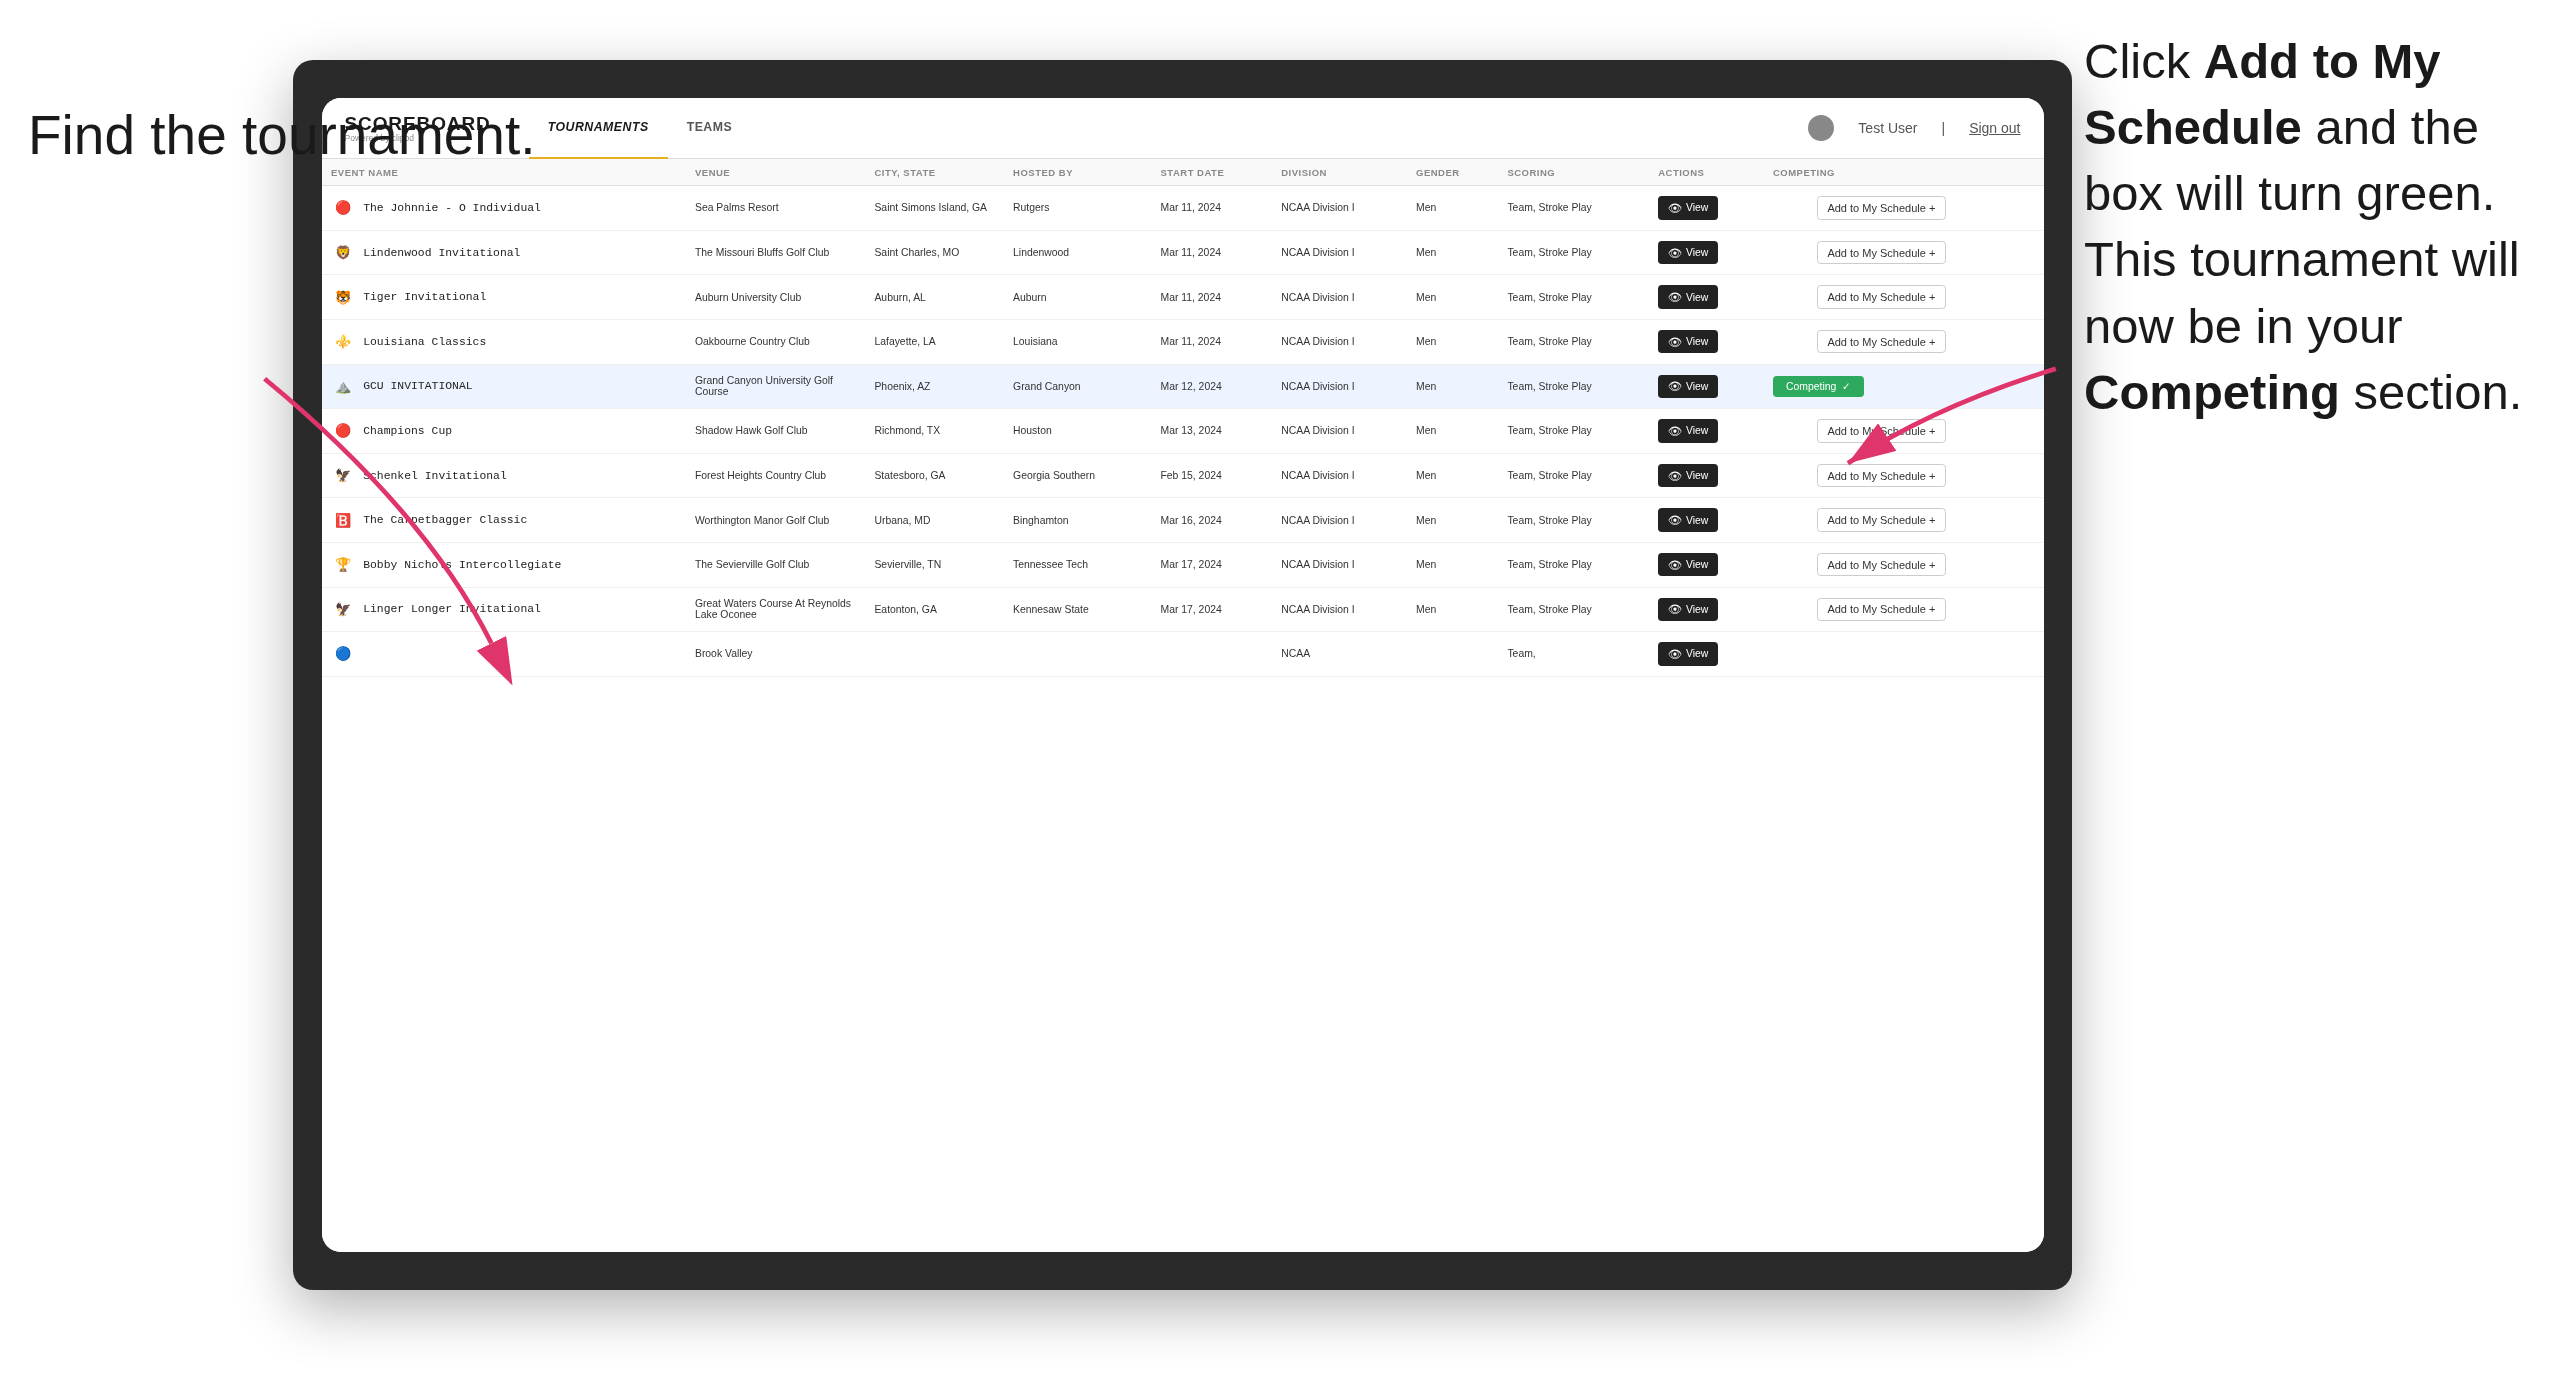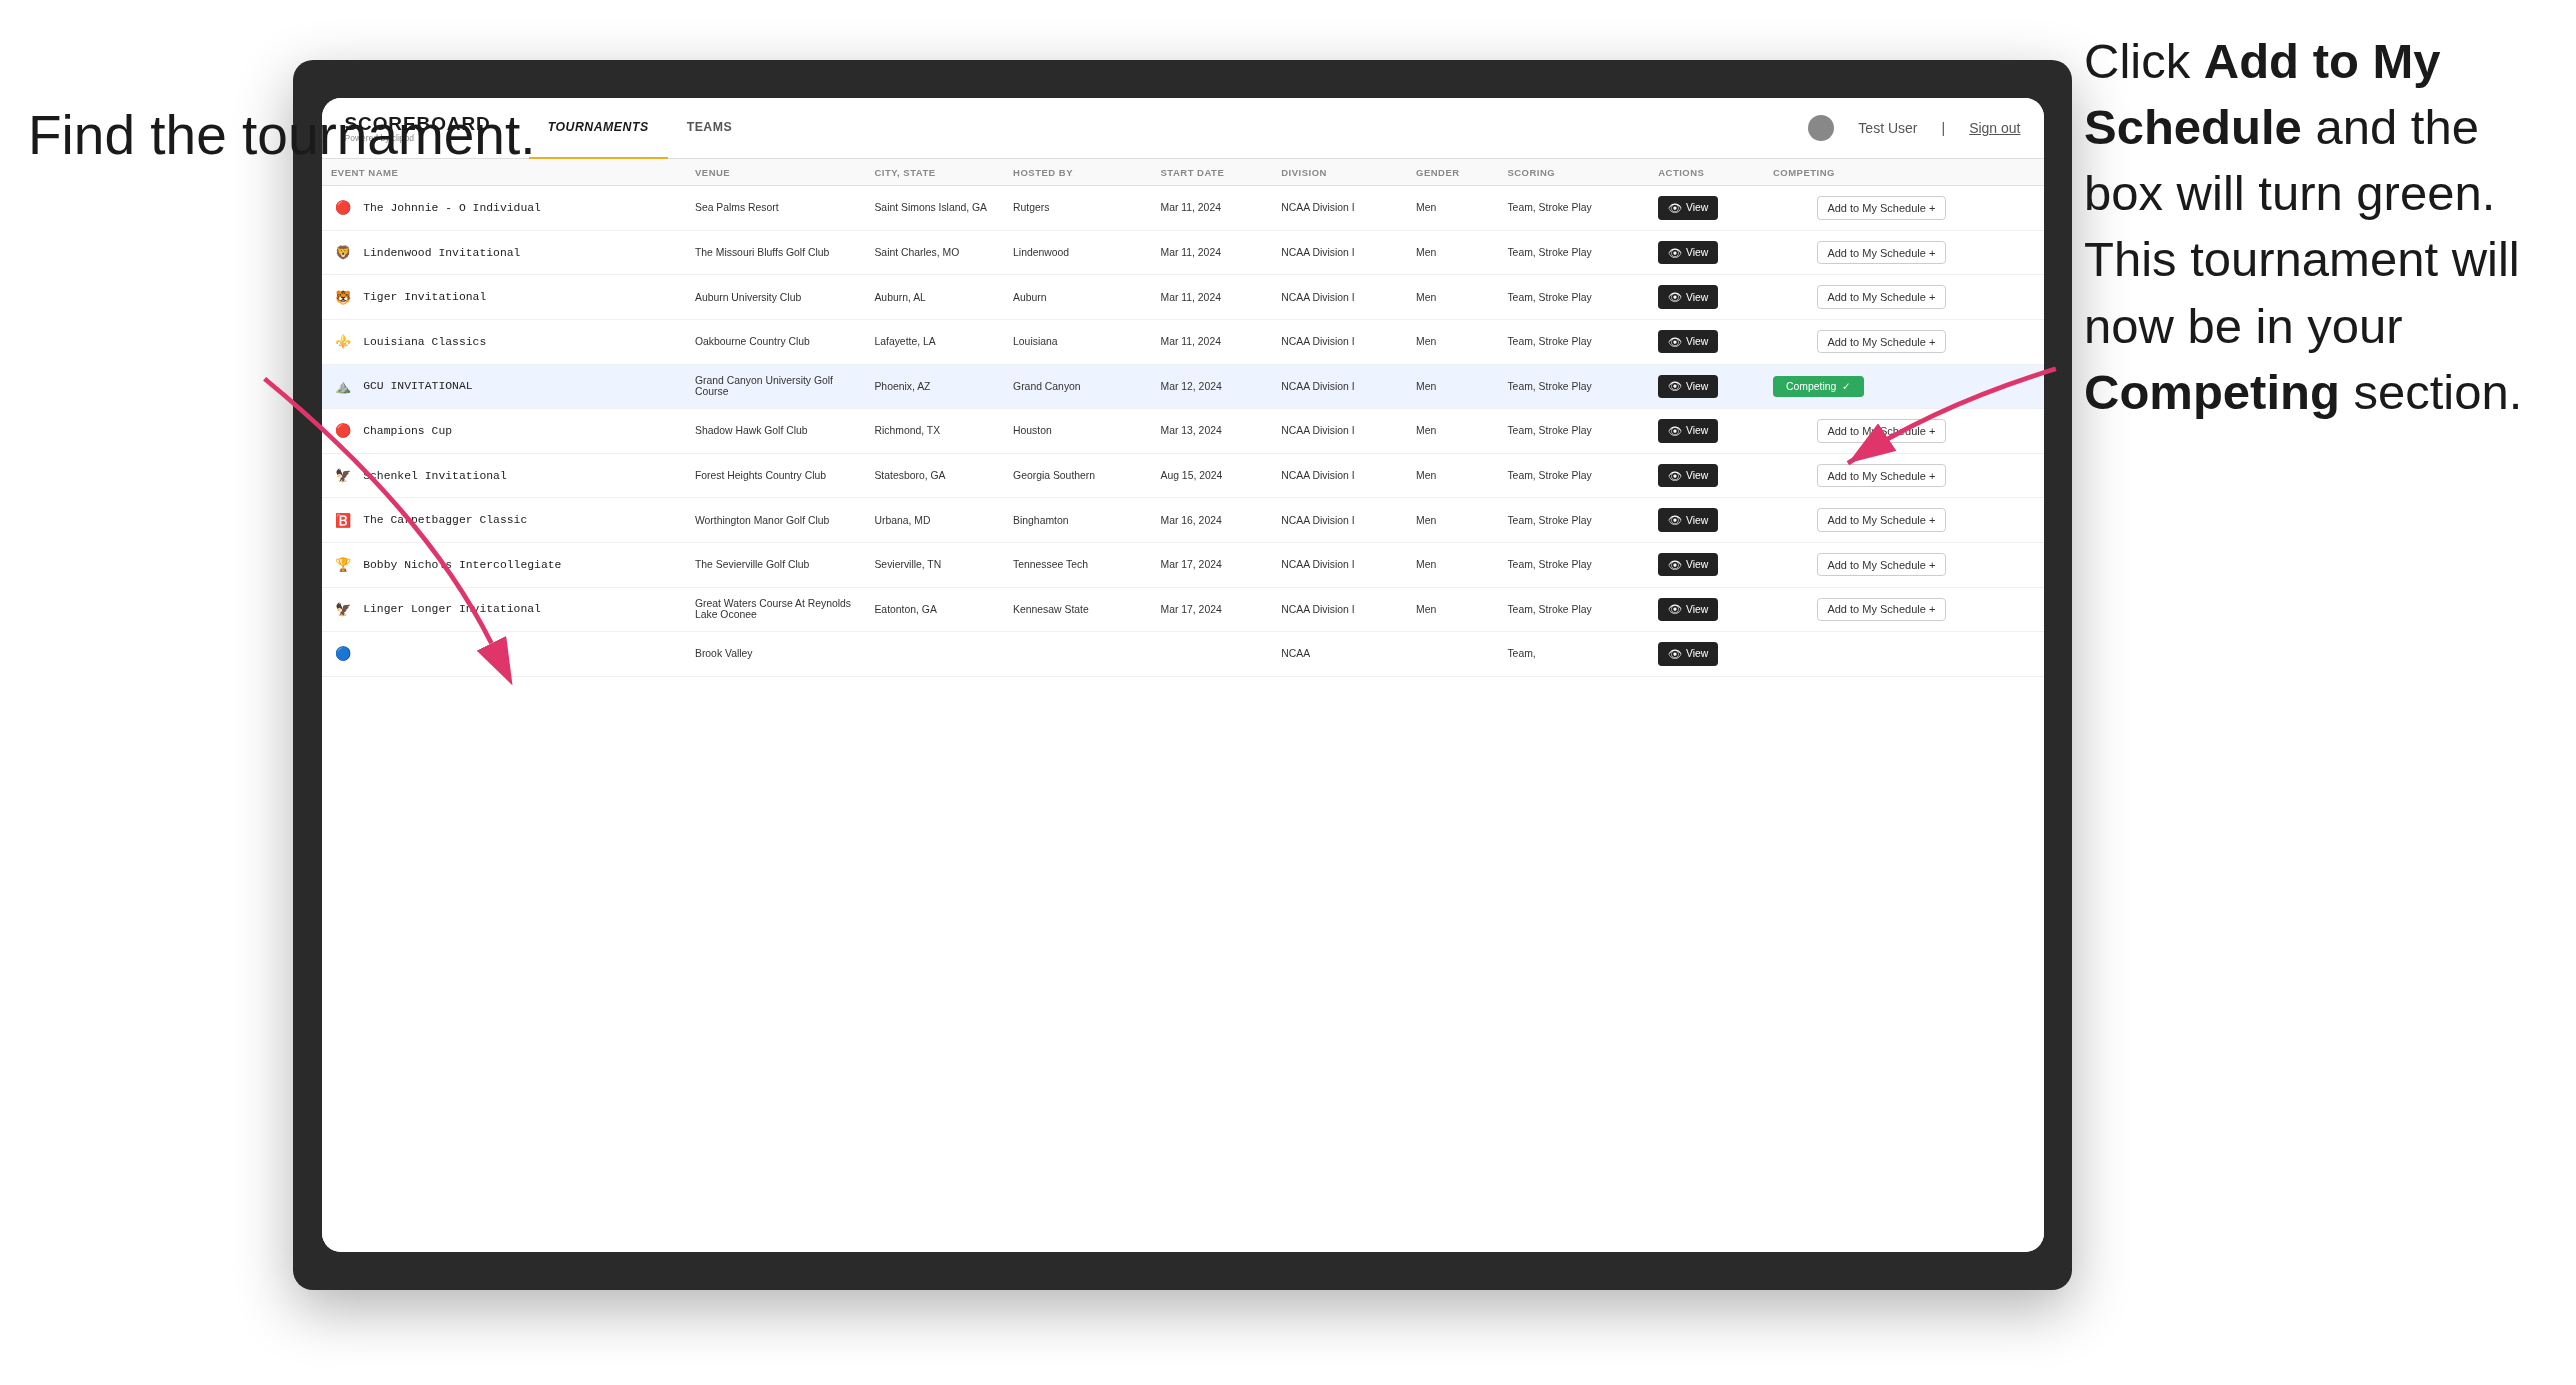--- a/index.html
+++ b/index.html
@@ -496,21 +496,21 @@
             <tr>
               <td>
     <div class="event-name-cell">
       <div class="team-logo">🦅</div>
       <span class="event-name">Schenkel Invitational</span>
     </div>
               </td>
               <td class="venue-cell">Forest Heights Country Club</td>
               <td class="city-cell">Statesboro, GA</td>
               <td class="hosted-cell">Georgia Southern</td>
-              <td class="date-cell">Aug 15, 2024</td>
+              <td class="date-cell">Feb 15, 2024</td>
               <td class="division-cell">NCAA Division I</td>
               <td class="gender-cell">Men</td>
               <td class="scoring-cell">Team, Stroke Play</td>
               <td class="actions-cell">
     <button class="view-btn">
       <span class="eye-icon">👁</span>
       View
     </button>
               </td>
               <td class="competing-cell">

